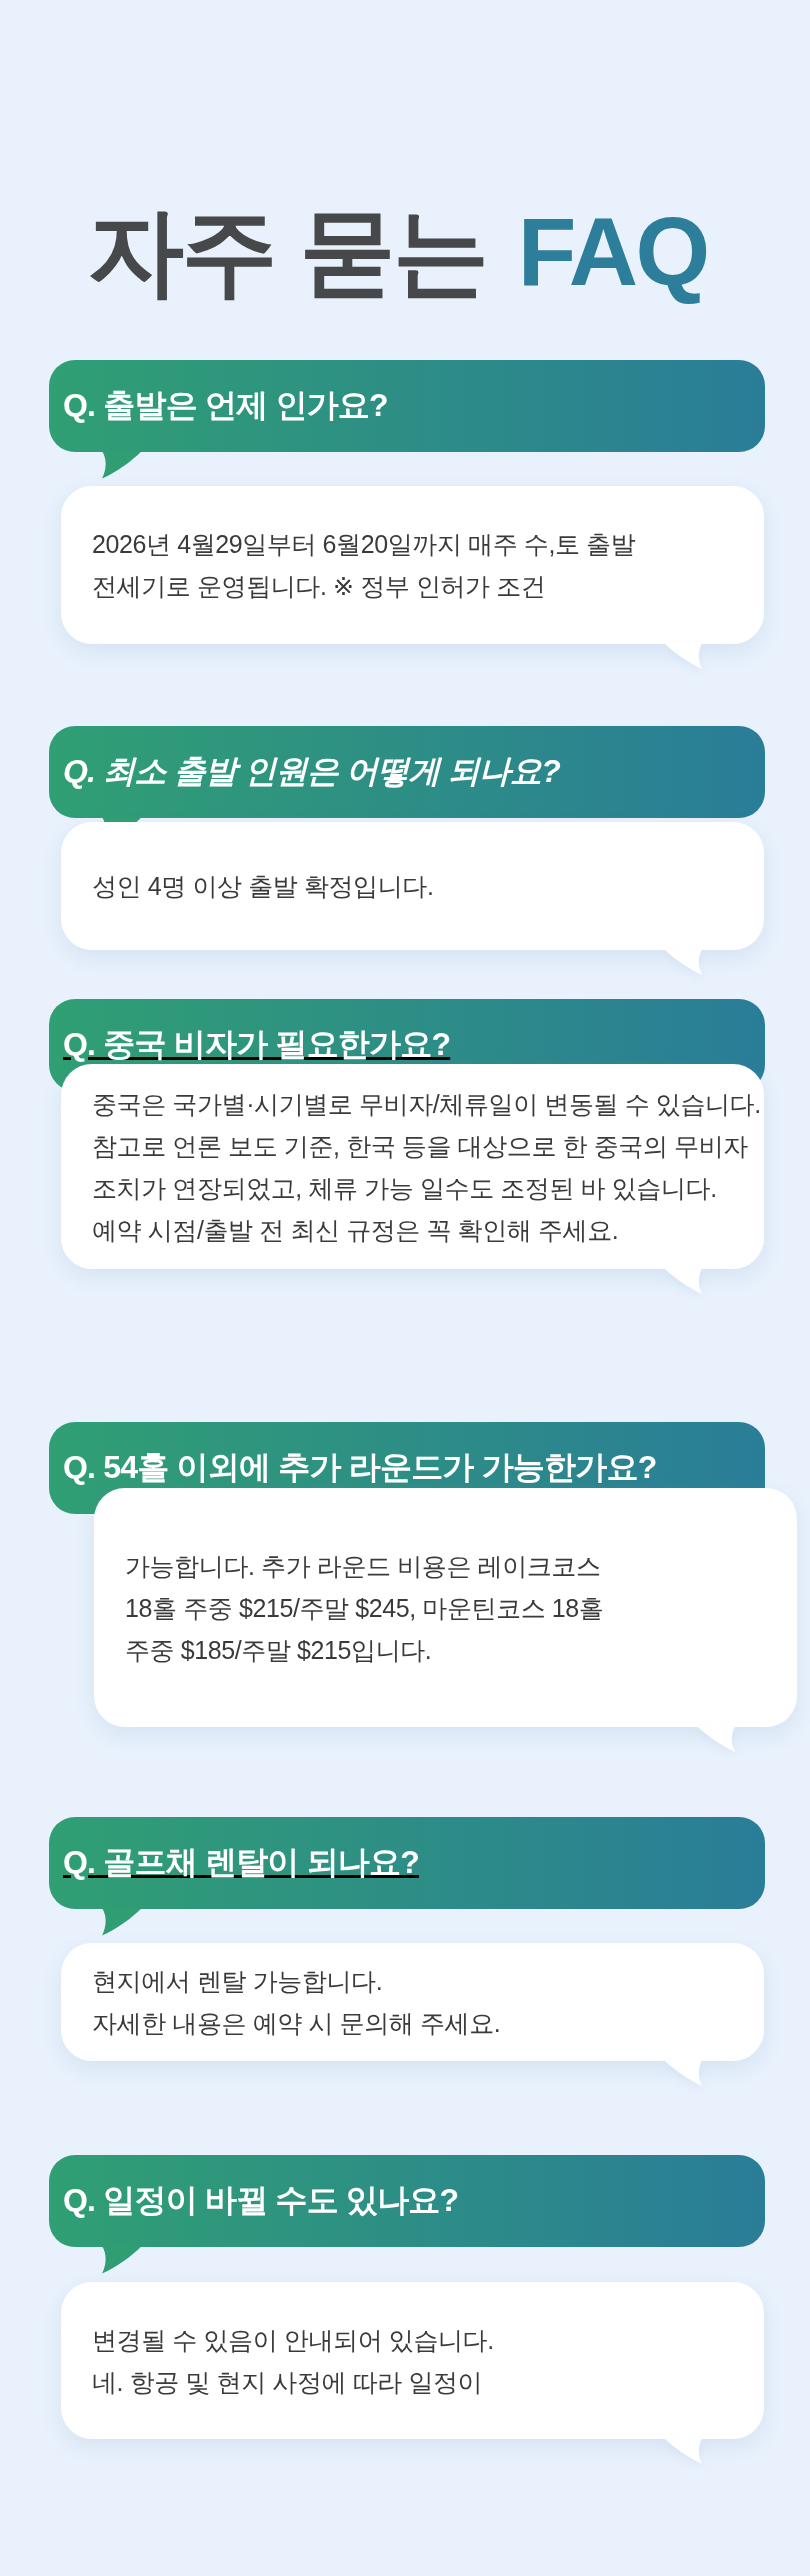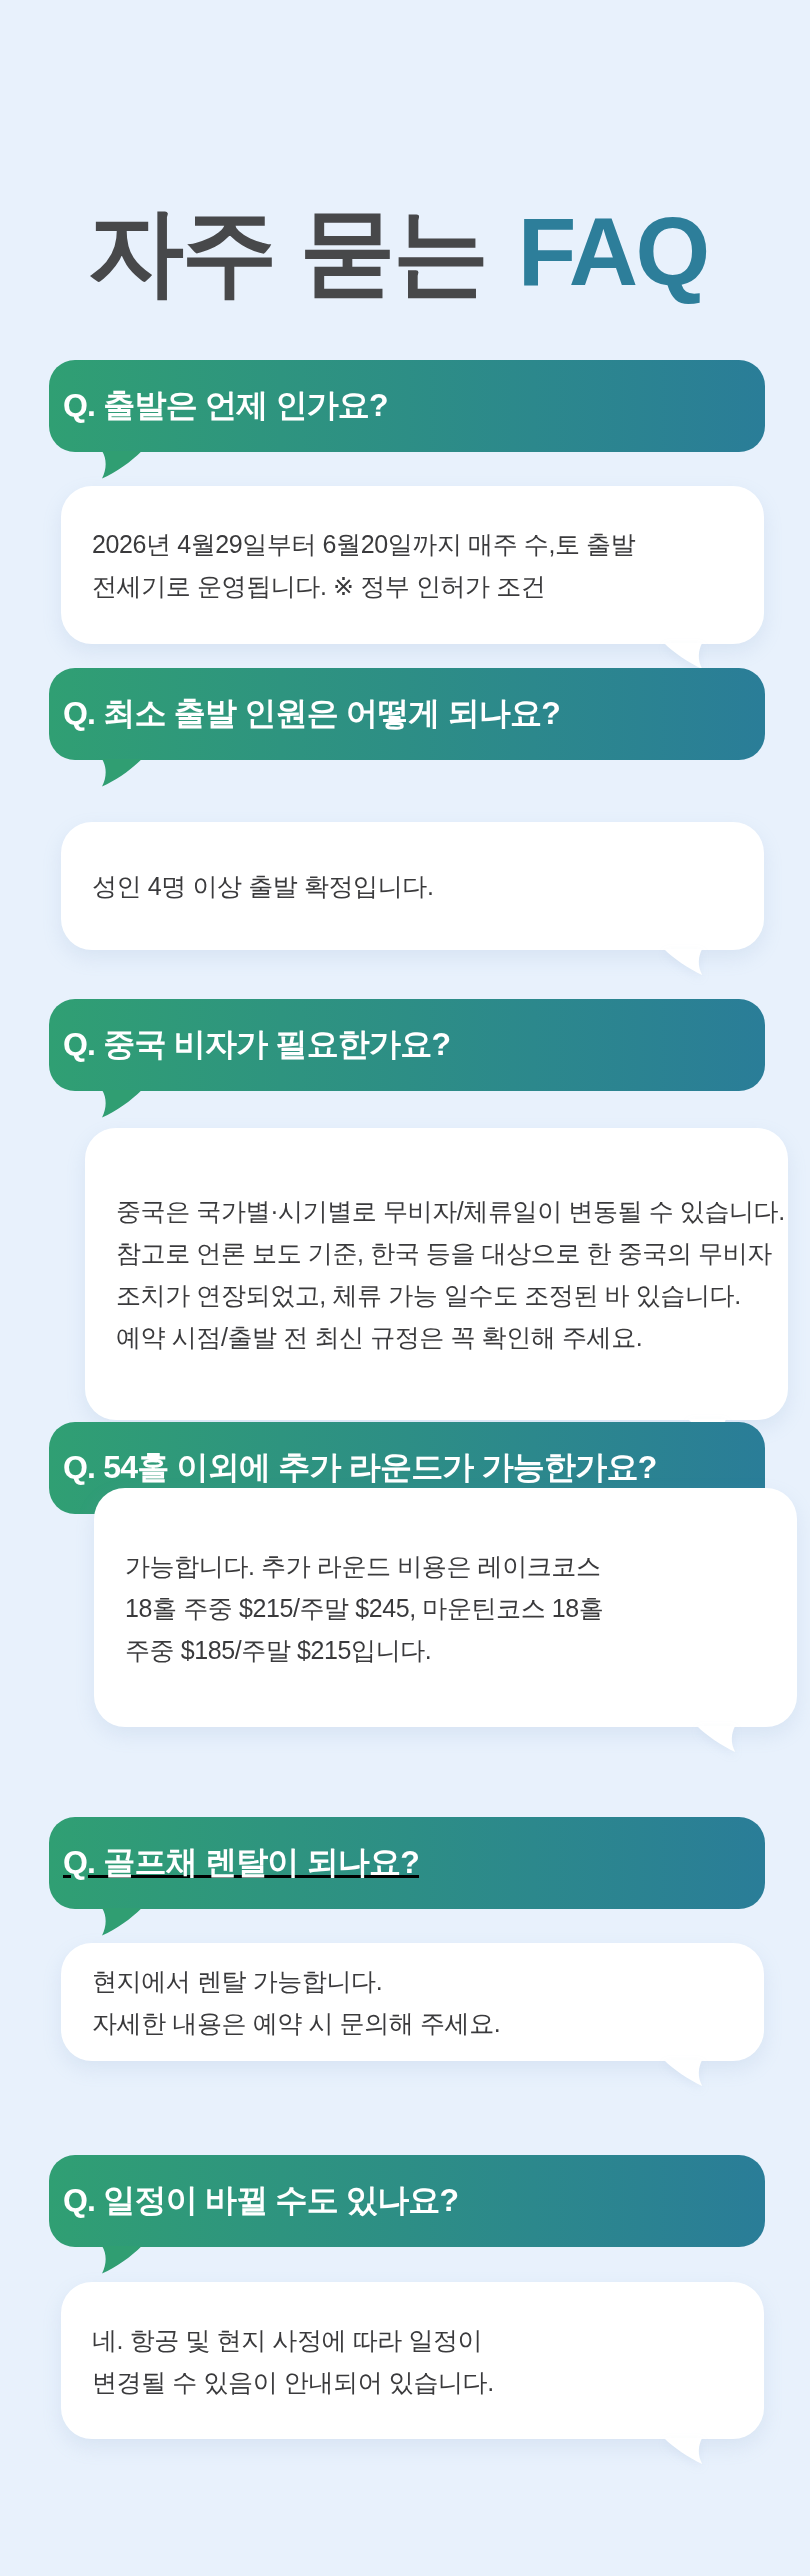--- a/index.html
+++ b/index.html
@@ -77,22 +77,22 @@
   }
   .atail{
     position:absolute;
     right:61px;
     bottom:-25px;
     width:39px;height:26px;
     filter:drop-shadow(0 4.9px 4.9px rgba(130,160,200,0.10));
   }
   
   .q1{top:360px;}  .a1{top:486px;height:158px;}
-  .q2{top:668px;}  .a2{top:822px;height:128px;}
-  .q3{top:999px;} .a3{top:1128px;height:292px;margin-left:24px;}
+  .q2{top:726px;font-style:italic;}  .a2{top:822px;height:128px;}
+  .q3{top:999px;text-decoration:underline;} .a3{top:1064px;height:205px;}
   .q4{top:1422px;} .a4{top:1488px;height:239px;margin-left:33px;}
   .q5{top:1817px;text-decoration:underline;} .a5{top:1943px;height:118px;}
   .q6{top:2155px;} .a6{top:2282px;height:157px;}
 </style>
 </head>
 <body>
 
 <div class="page">
 
   <div class="title">
@@ -171,21 +171,21 @@
       </svg>
   </div>
 
   <div class="qbubble q6">
     <div class="qtext">Q. 일정이 바뀔 수도 있나요?</div>
     <svg class="qtail" viewBox="0 0 50 34">
         <path d="M1 0 H50 C37 13 19 26 1 34 C7 22 7 10 1 0 Z" fill="#309e72"></path>
       </svg>
   </div>
   <div class="abox a6">
+    <div class="aline">변경될 수 있음이 안내되어 있습니다.</div>
     <div class="aline">네. 항공 및 현지 사정에 따라 일정이</div>
-    <div class="aline">변경될 수 있음이 안내되어 있습니다.</div>
     <svg class="atail" viewBox="0 0 48 32">
         <path d="M47 0 H0 C12 12 30 24 47 32 C41 21 42 9 47 0 Z" fill="#ffffff"></path>
       </svg>
   </div>
 
 </div>
 
 
 </body></html>

